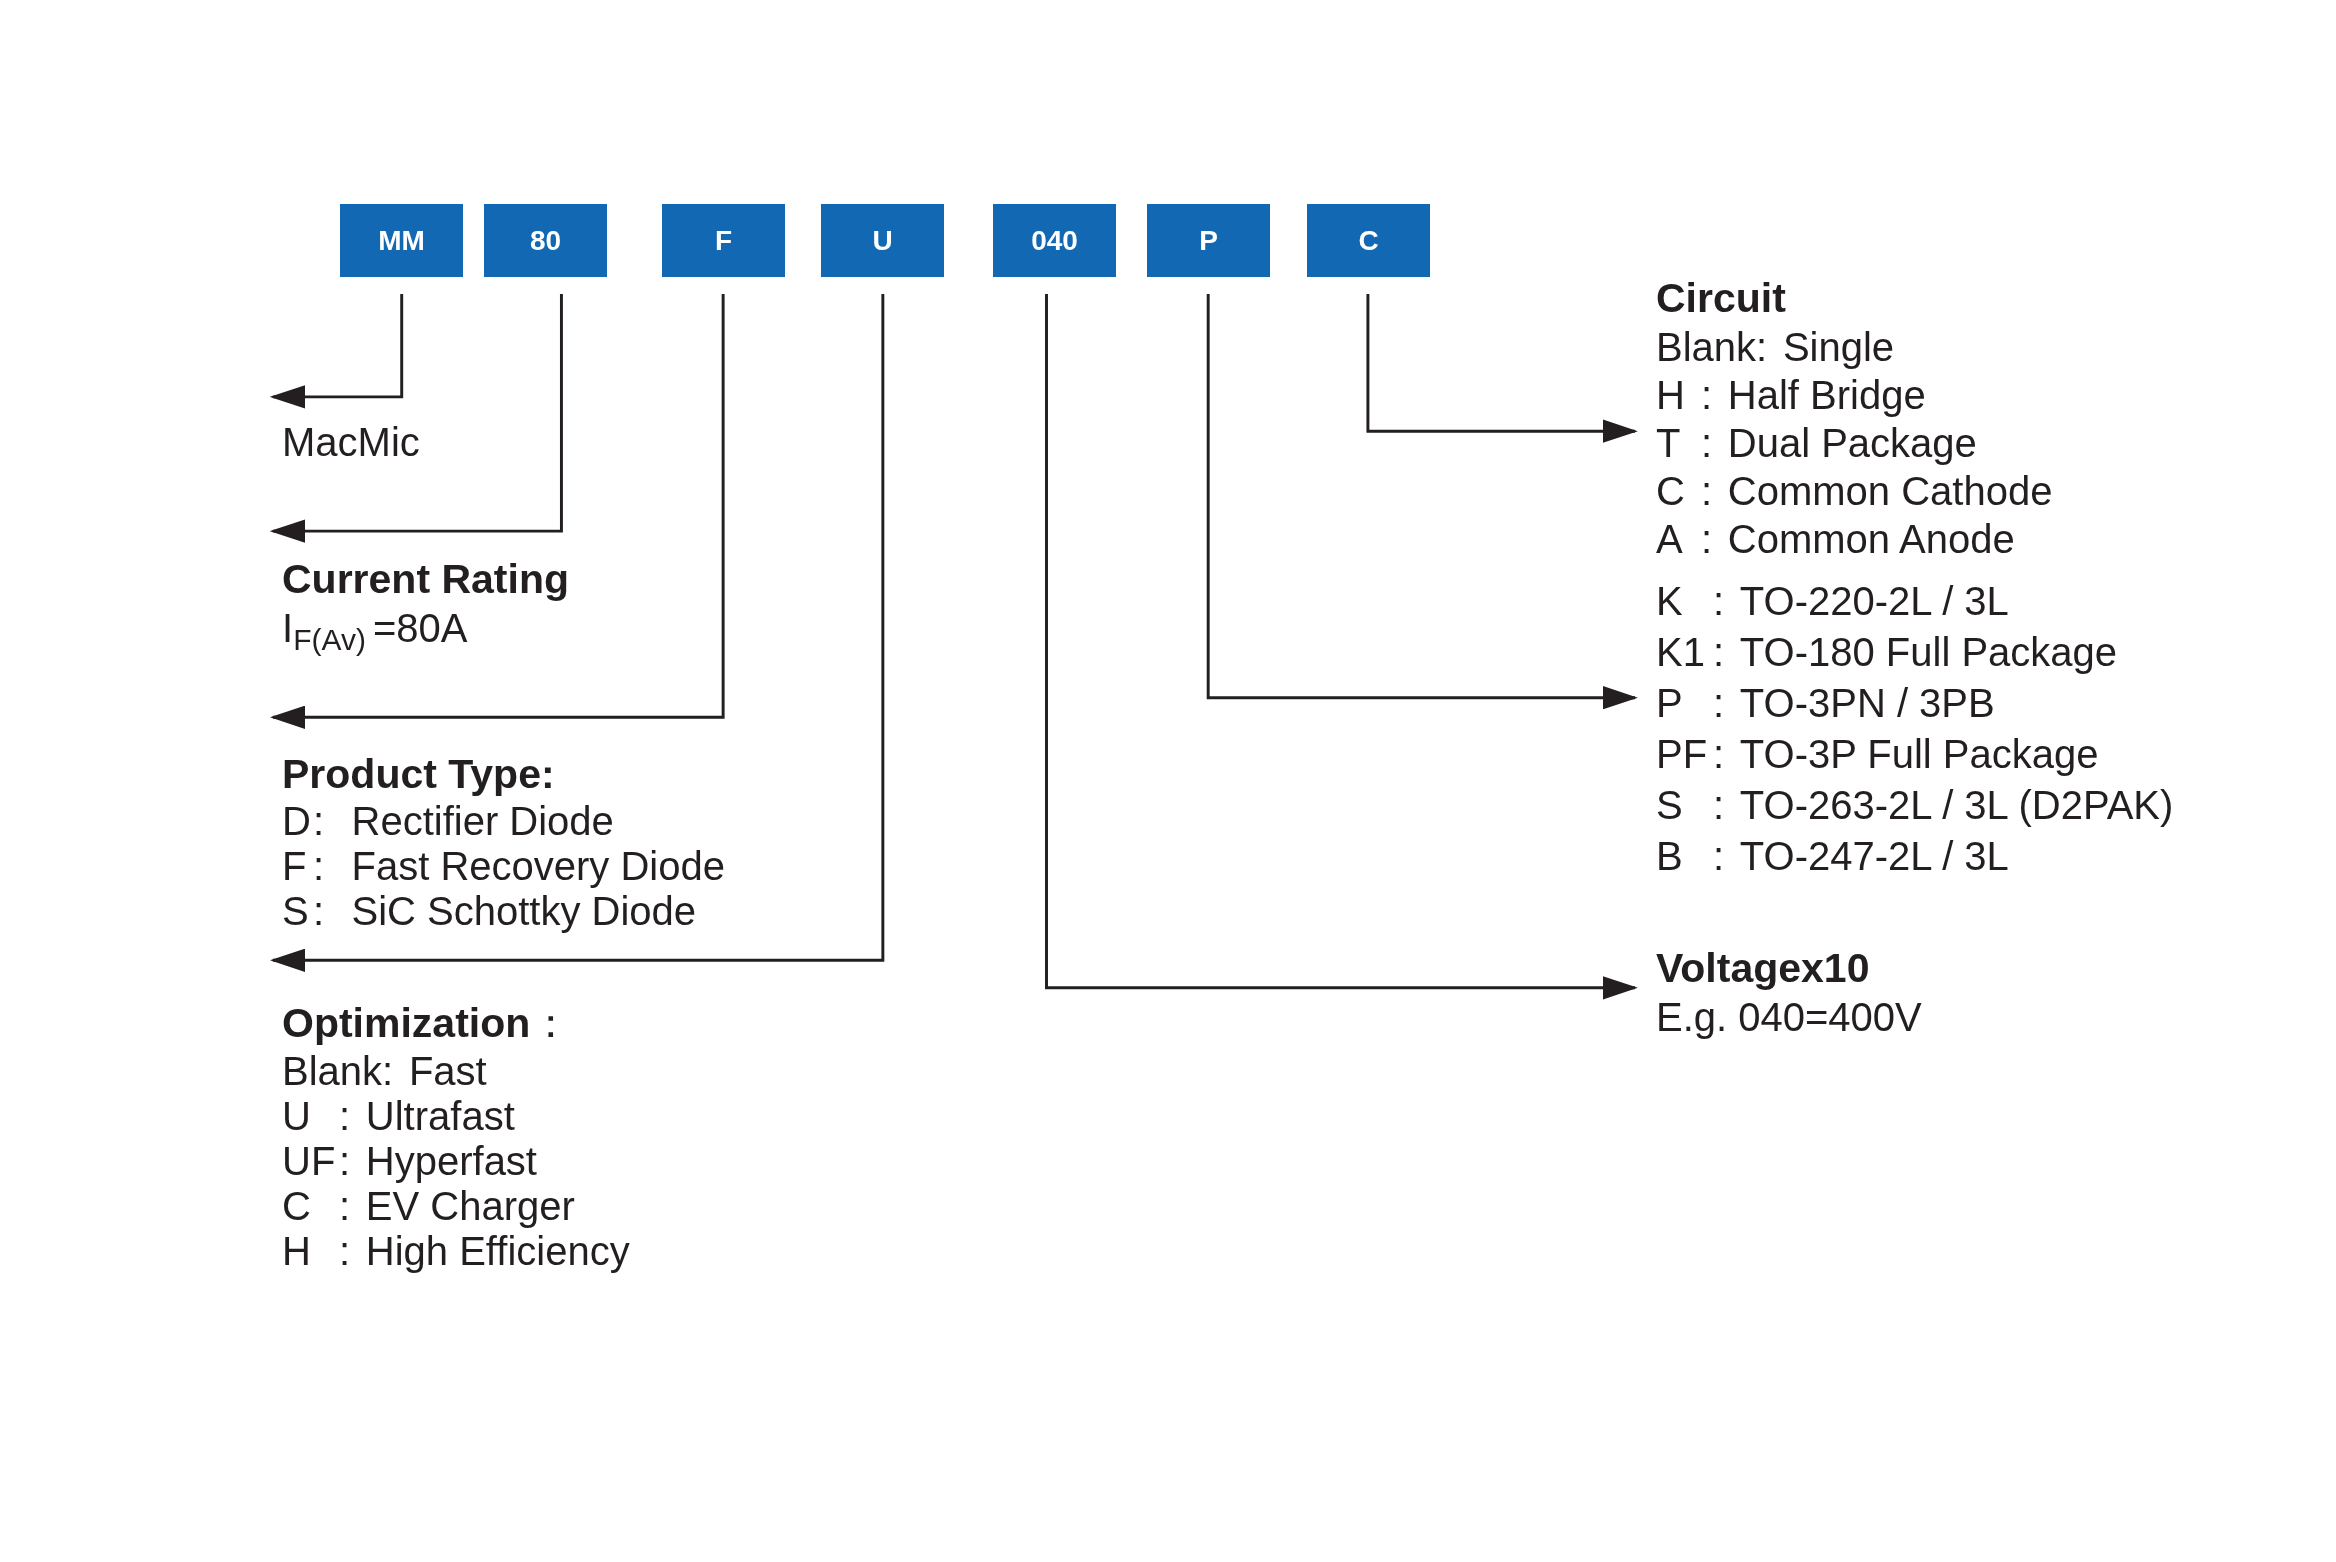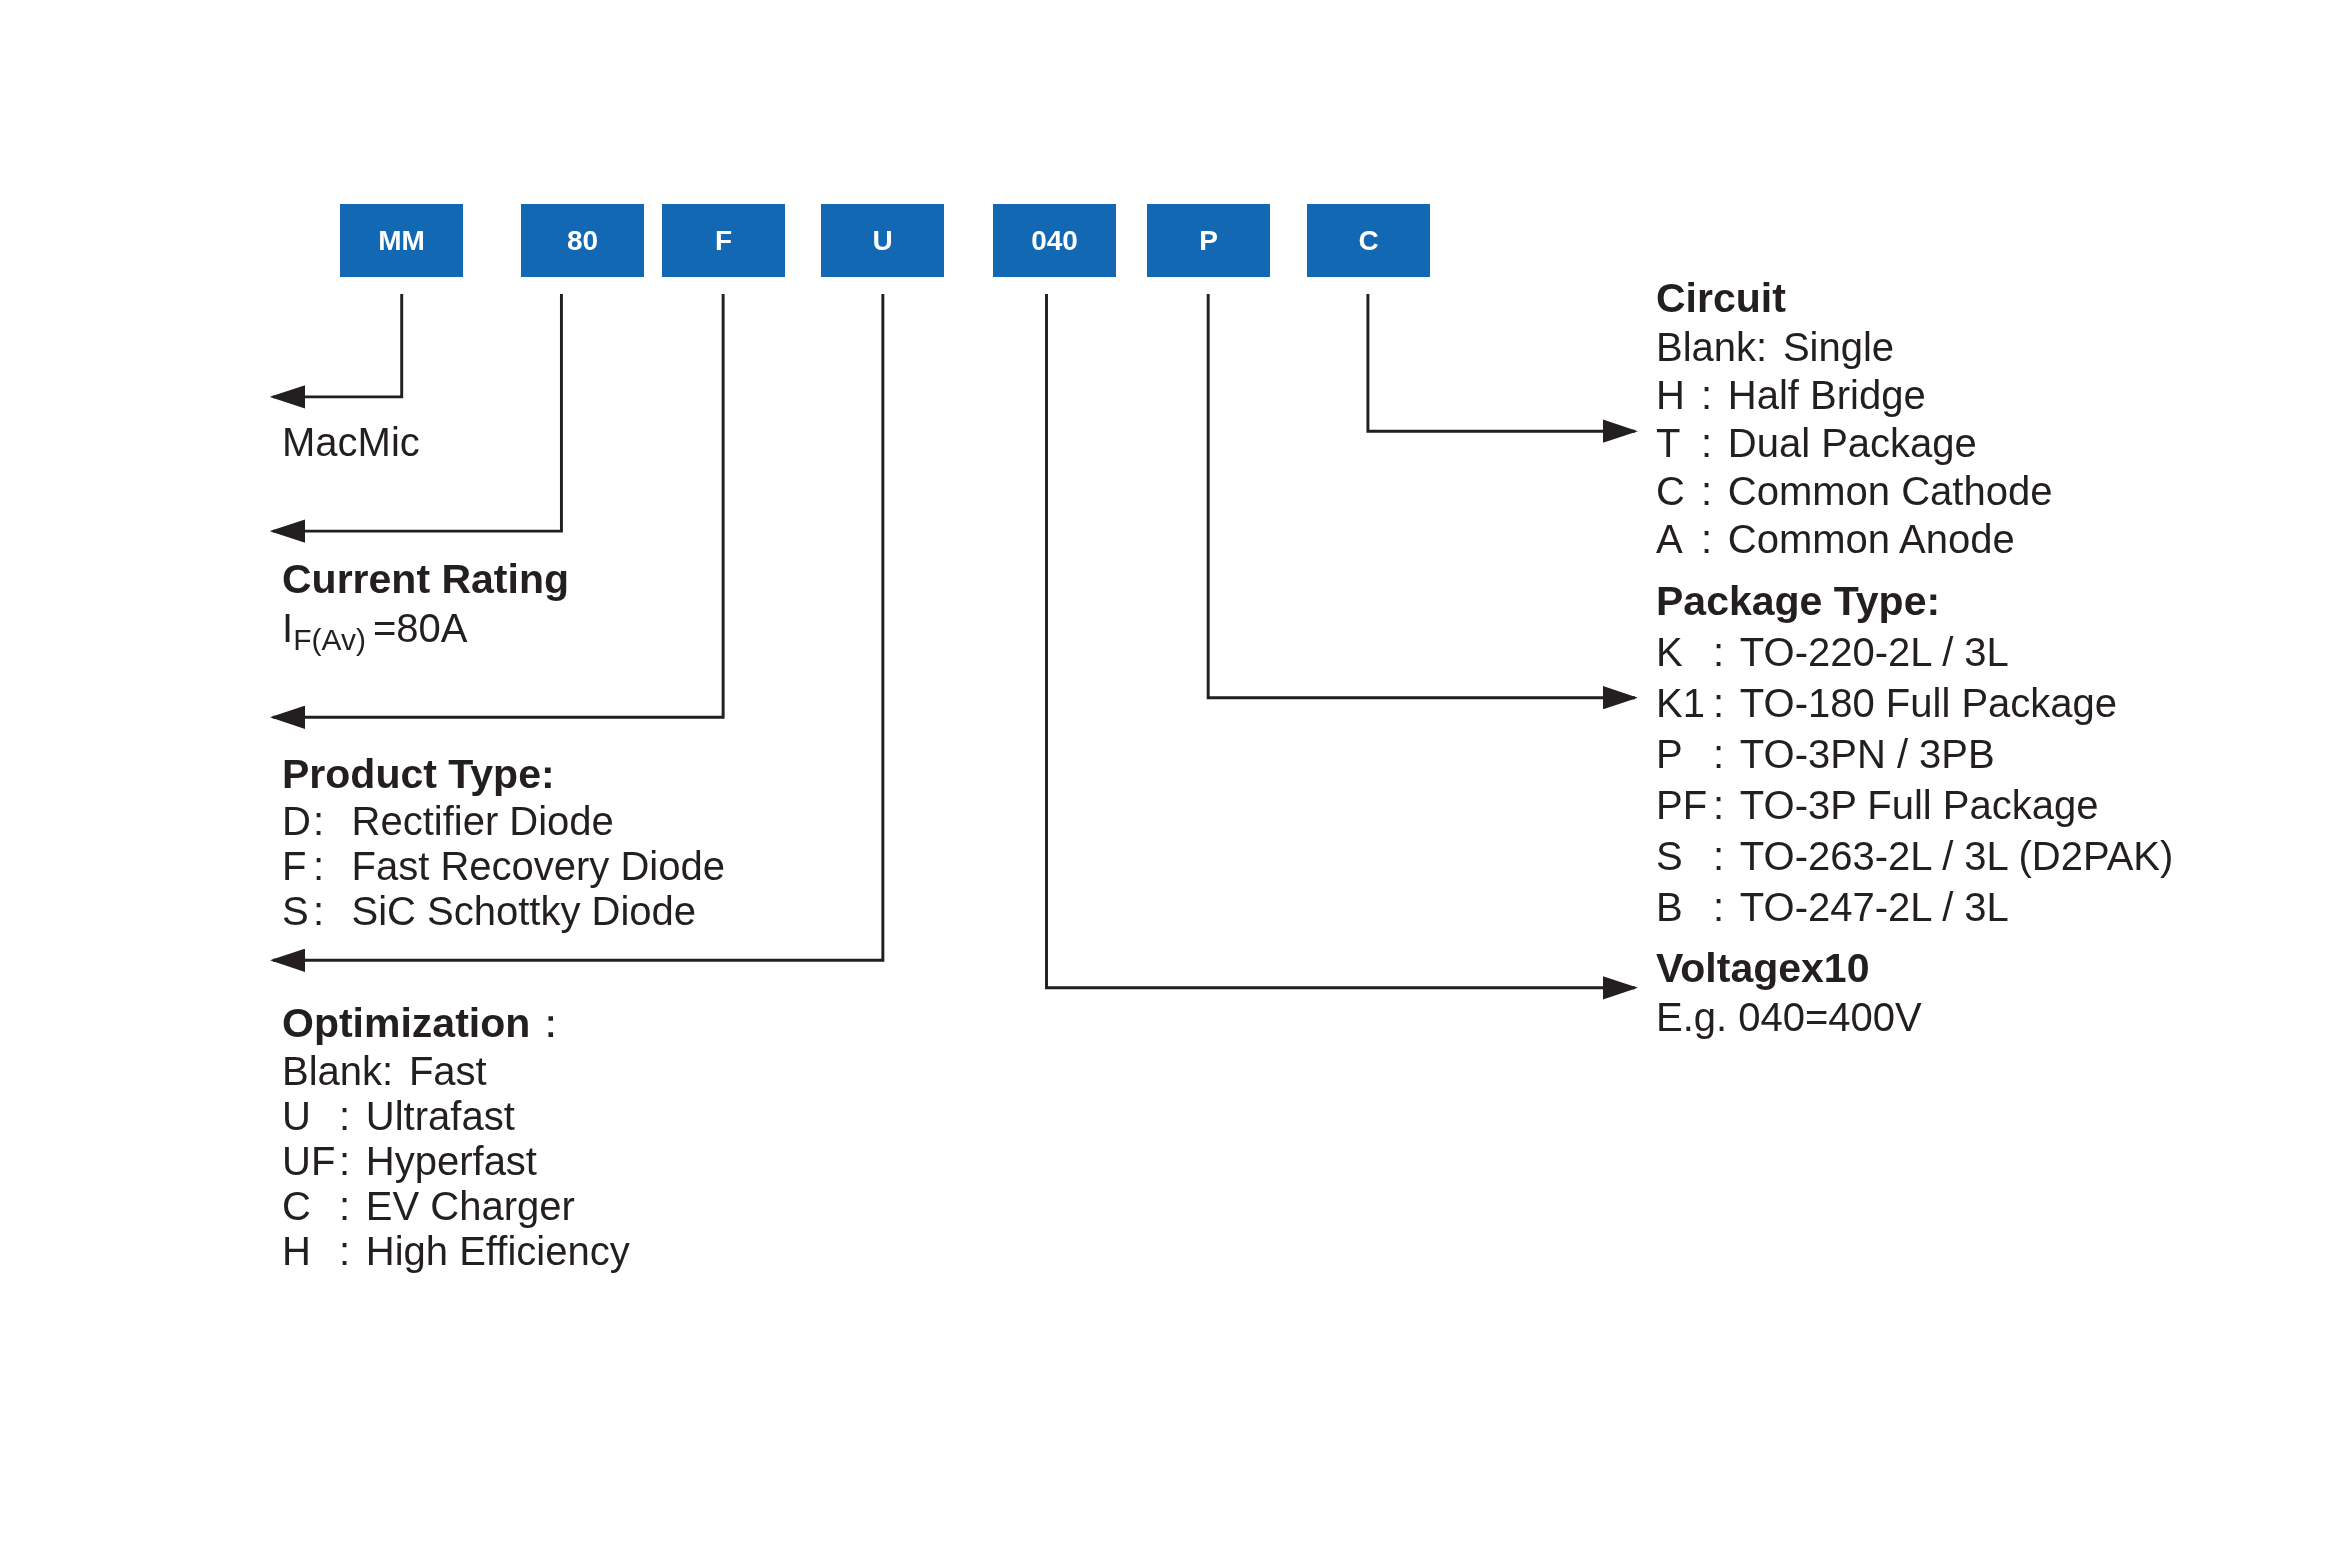--- a/index.html
+++ b/index.html
@@ -10,21 +10,21 @@
   html,body{width:2337px;height:1562px;background:#ffffff;overflow:hidden;}
   body{position:relative;font-family:"Liberation Sans","DejaVu Sans",sans-serif;color:var(--ink);}
 
   
   .code-box{
     position:absolute;top:204px;width:123px;height:73px;
     background:var(--blue);
     display:flex;align-items:center;justify-content:center;
     color:#ffffff;font-weight:bold;font-size:28px;
   }
-  .bx-0{left:340px;} .bx-1{left:521px;} .bx-2{left:662px;}
+  .bx-0{left:340px;} .bx-1{left:484px;} .bx-2{left:662px;}
   .bx-3{left:821px;} .bx-4{left:993px;} .bx-5{left:1147px;} .bx-6{left:1307px;}
 
   
   .connectors{position:absolute;left:0;top:0;width:2337px;height:1562px;}
 
   
   .section{position:absolute;font-size:40px;line-height:45px;}
   .section-title{font-weight:bold;font-size:41px;line-height:49px;}
   .title-colon{font-weight:normal;}
   .row{display:flex;line-height:45px;white-space:nowrap;}
@@ -164,21 +164,20 @@
       <span class="v">Common Cathode</span>
   </div>
   <div class="row">
     <span class="k">A</span>
       <span class="colon">:</span>
       <span class="v">Common Anode</span>
   </div>
 </div>
 
 <div class="section sec-package">
-  <div class="section-title">Package Type:</div>
   <div class="row">
     <span class="k">K</span>
       <span class="colon">:</span>
       <span class="v">TO-220-2L / 3L</span>
   </div>
   <div class="row">
     <span class="k">K1</span>
       <span class="colon">:</span>
       <span class="v">TO-180 Full Package</span>
   </div>

